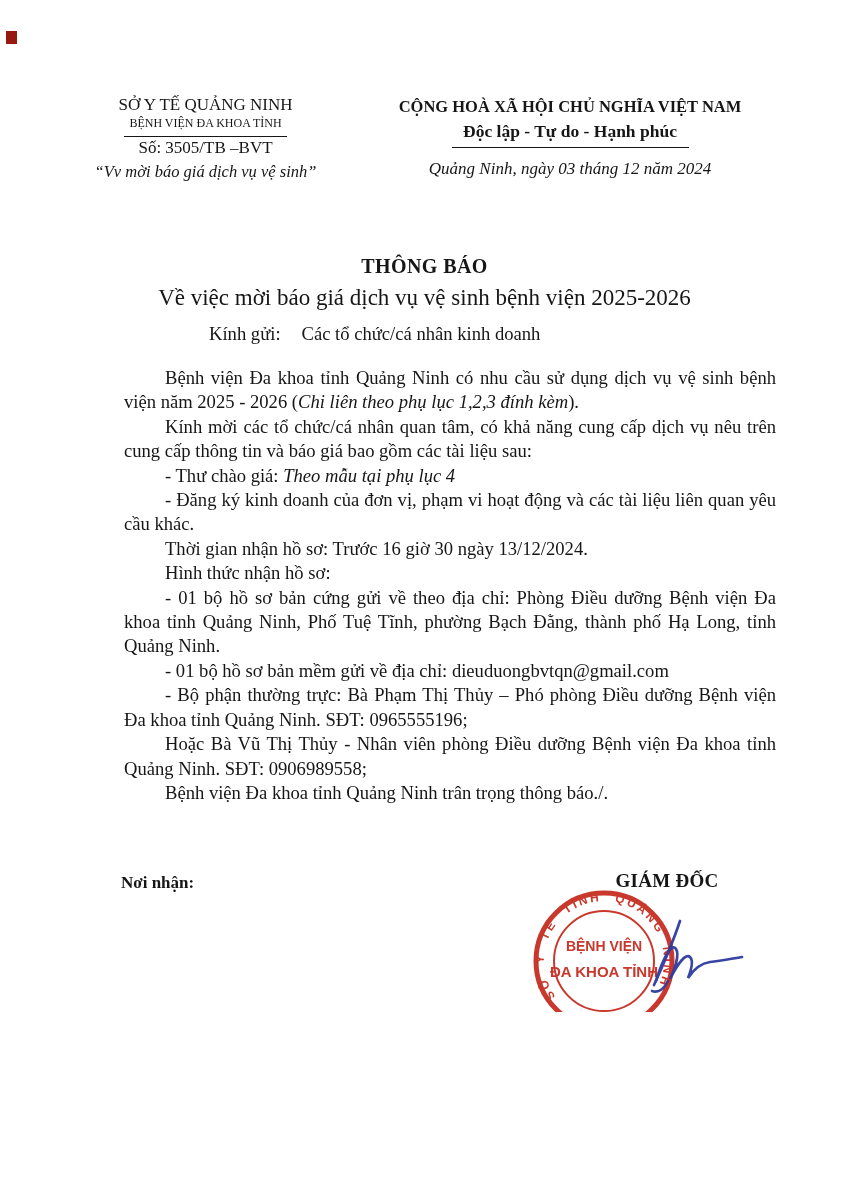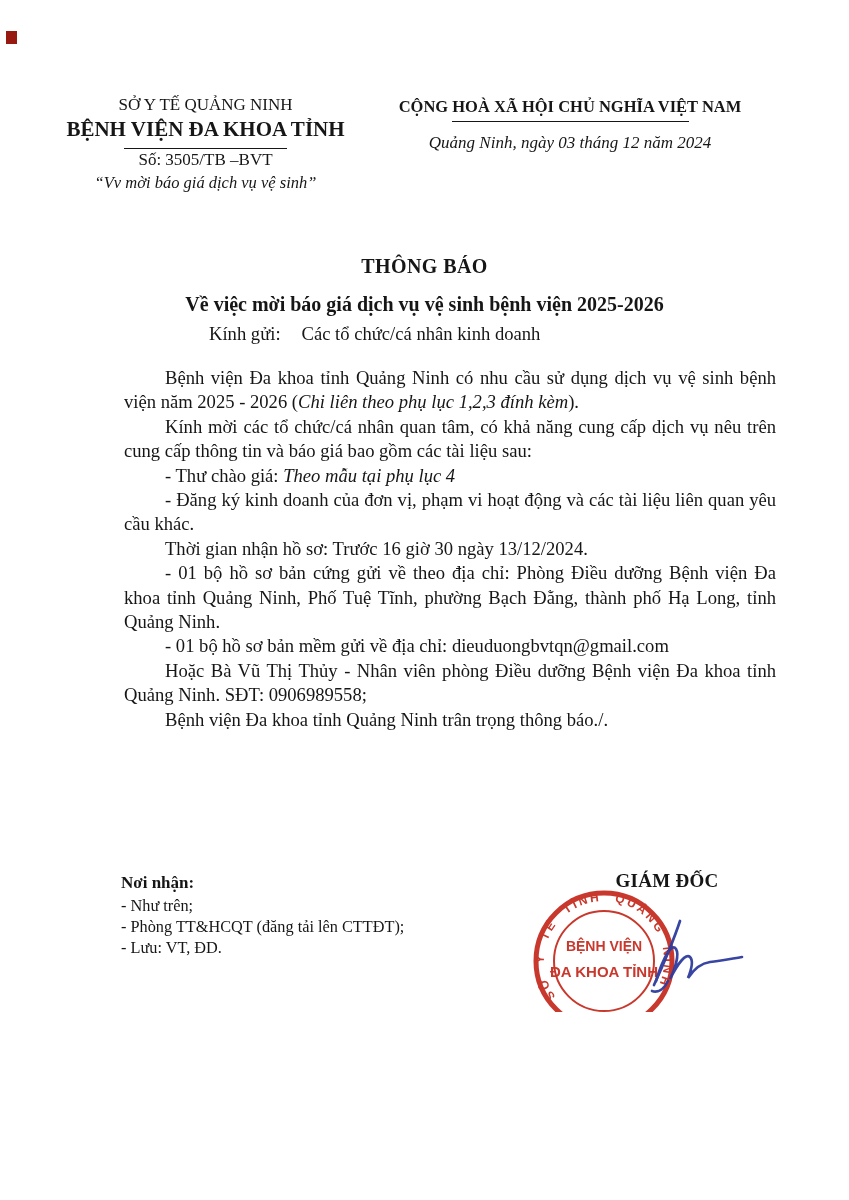--- a/index.html
+++ b/index.html
@@ -21,21 +21,21 @@
   }
   
   .hdr-left {
     position: absolute;
     left: 63px; top: 94px;
     width: 285px;
     text-align: center;
     line-height: 1.28;
   }
   .hl1 { font-size: 17px; }
-  .hl2 { font-size: 21px; font-weight: bold; }
+  .hl2 { font-size: 12px; font-weight: normal; }
   .hl-rule { width: 163px; border-top: 1.6px solid #161616; margin: 5px auto 0 auto; }
   .hl-num { font-size: 17px; }
   .hl-quote { font-size: 16.5px; font-style: italic; margin-top: 2px; }
   .hdr-right {
     position: absolute;
     left: 375px; top: 96px;
     width: 390px;
     text-align: center;
     line-height: 1.3;
   }
@@ -45,21 +45,21 @@
   .hr-date { font-size: 17px; font-style: italic; margin-top: 10px; white-space: nowrap; }
   
   .title-block {
     position: absolute;
     left: 0; top: 253px;
     width: 849px;
     text-align: center;
     line-height: 1.3;
   }
   .t-main { font-size: 20px; font-weight: bold; letter-spacing: 0.4px; }
-  .t-sub  { font-size: 20px; font-weight: bold; margin-top: 12px; }
+  .t-sub  { font-size: 23px; font-weight: normal; margin-top: 4px; }
   .salutation {
     position: absolute;
     left: 209px; top: 323px;
     font-size: 18.6px;
   }
   .salutation .val { margin-left: 21px; }
   
   .body-text {
     position: absolute;
     left: 124px; top: 366px;
@@ -135,52 +135,50 @@
   <div class="hdr-left">
     <div class="hl1">SỞ Y TẾ QUẢNG NINH</div>
     <div class="hl2">BỆNH VIỆN ĐA KHOA TỈNH</div>
     <div class="hl-rule"></div>
     <div class="hl-num">Số: 3505/TB –BVT</div>
     <div class="hl-quote">“Vv mời báo giá dịch vụ vệ sinh”</div>
   </div>
 
   <div class="hdr-right">
     <div class="hr1">CỘNG HOÀ XÃ HỘI CHỦ NGHĨA VIỆT NAM</div>
+    <div class="hr2">Độc lập - Tự do - Hạnh phúc</div>
     <div class="hr-rule"></div>
     <div class="hr-date">Quảng Ninh, ngày 03 tháng 12 năm 2024</div>
   </div>
 
   <div class="title-block">
     <div class="t-main">THÔNG BÁO</div>
     <div class="t-sub">Về việc mời báo giá dịch vụ vệ sinh bệnh viện 2025-2026</div>
   </div>
 
   <div class="salutation">
     <span>Kính gửi:</span><span class="val">Các tổ chức/cá nhân kinh doanh</span>
   </div>
 
   <div class="body-text">
       <p><span>Bệnh viện Đa khoa tỉnh Quảng Ninh có nhu cầu sử dụng dịch vụ vệ sinh bệnh viện năm 2025 - 2026 (</span><span class="it">Chi liên theo phụ lục 1,2,3 đính kèm</span><span>).</span></p>
       <p><span>Kính mời các tổ chức/cá nhân quan tâm, có khả năng cung cấp dịch vụ nêu trên cung cấp thông tin và báo giá bao gồm các tài liệu sau:</span></p>
       <p><span>- Thư chào giá: </span><span class="it">Theo mẫu tại phụ lục 4</span></p>
       <p><span>- Đăng ký kinh doanh của đơn vị, phạm vi hoạt động và các tài liệu liên quan yêu cầu khác.</span></p>
       <p><span>Thời gian nhận hồ sơ: Trước 16 giờ 30 ngày 13/12/2024.</span></p>
+      <p><span>Hình thức nhận hồ sơ:</span></p>
       <p><span>- 01 bộ hồ sơ bản cứng gửi về theo địa chỉ: Phòng Điều dưỡng Bệnh viện Đa khoa tỉnh Quảng Ninh, Phố Tuệ Tĩnh, phường Bạch Đằng, thành phố Hạ Long, tỉnh Quảng Ninh.</span></p>
       <p><span>- 01 bộ hồ sơ bản mềm gửi về địa chỉ: dieuduongbvtqn@gmail.com</span></p>
+      <p><span>- Bộ phận thường trực: Bà Phạm Thị Thủy – Phó phòng Điều dưỡng Bệnh viện Đa khoa tỉnh Quảng Ninh. SĐT: 0965555196;</span></p>
       <p><span>Hoặc Bà Vũ Thị Thủy - Nhân viên phòng Điều dưỡng Bệnh viện Đa khoa tỉnh Quảng Ninh. SĐT: 0906989558;</span></p>
       <p><span>Bệnh viện Đa khoa tỉnh Quảng Ninh trân trọng thông báo./.</span></p>
     </div>
 
   <div class="recipients">
     <div class="rc-label">Nơi nhận:</div>
-    <div>
-        <div>- Như trên;</div>
-        <div>- Phòng TT&amp;HCQT (đăng tải lên CTTĐT);</div>
-        <div>- Lưu: VT, ĐD.</div>
-      </div>
   </div>
 
   <div class="director">GIÁM ĐỐC</div>
 
   <svg class="stamp" viewBox="0 0 152 152">
     <circle cx="76" cy="73" r="68" fill="none" stroke="#c9382c" stroke-width="5"></circle>
     <circle cx="76" cy="73" r="50" fill="none" stroke="#c9382c" stroke-width="2"></circle>
     <path id="ringPath" d="M 37.4 119 A 60 60 0 0 1 76 13 A 60 60 0 0 1 101.4 127.4" fill="none"></path>
     <text class="ring-text"><textPath href="#ringPath" startOffset="14">SỞ Y TẾ TỈNH QUẢNG NINH</textPath></text>
     <text class="stamp-center" x="76" y="63" font-size="14">BỆNH VIỆN</text>

